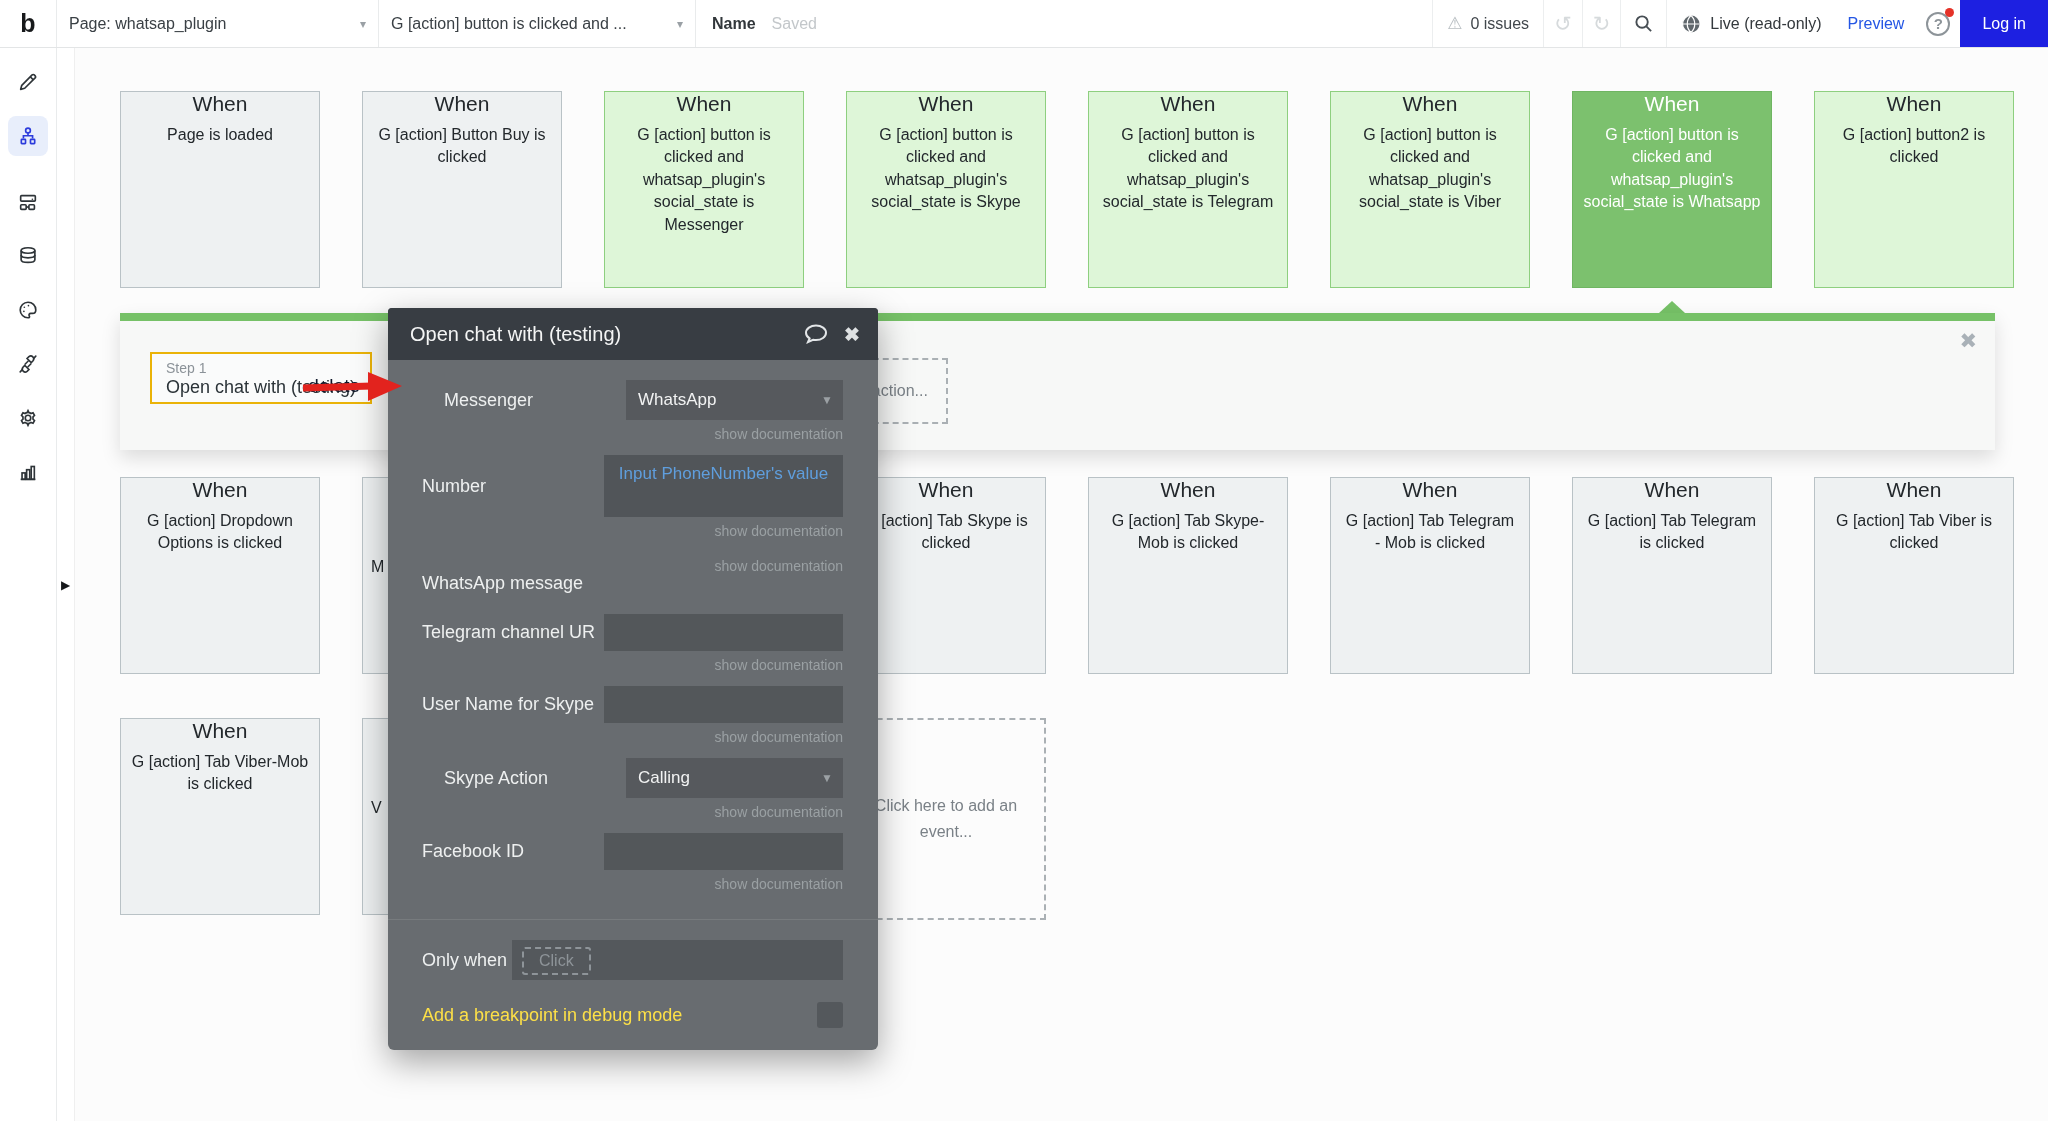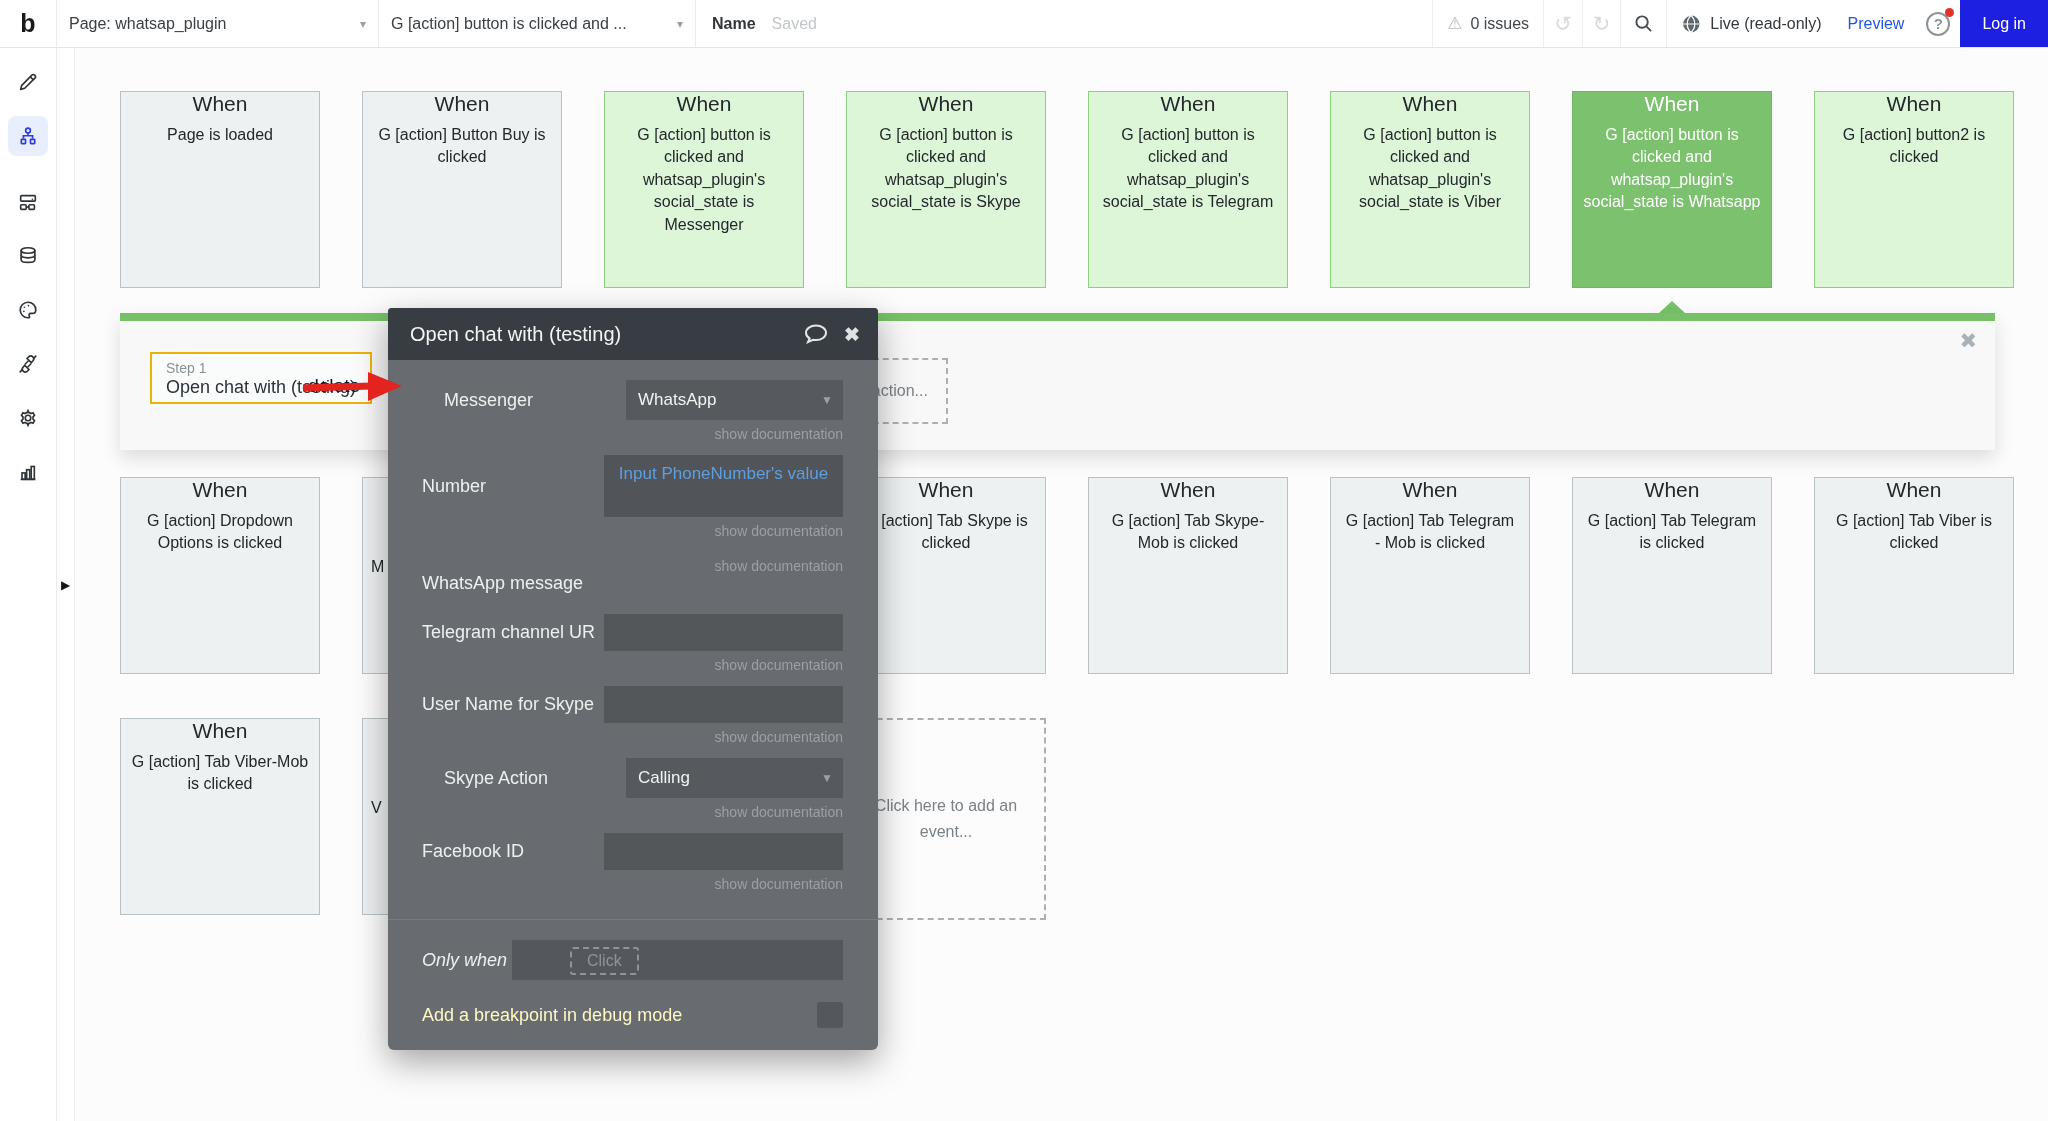--- a/index.html
+++ b/index.html
@@ -97,26 +97,26 @@
   .ctrl-col { width:239px; }
   .pp-dropdown { position:relative; height:40px; background:#56595d; padding:0 26px 0 12px; font-size:17px;
                  color:#f2f3f3; line-height:40px; cursor:pointer; }
   .pp-dropdown .dd-caret { position:absolute; right:10px; top:0; color:#9ba0a4; font-size:12px; }
   .pp-exp { min-height:62px; background:#515559; padding:7px 10px; font-size:17px; color:#5f9edd;
             line-height:1.45; text-align:center; cursor:pointer; }
   .pp-input { height:37px; background:#53575a; cursor:text; }
   .pp-doc { display:block; text-align:right; font-size:14px; color:#9aa0a3; margin:6px 0 13px; cursor:pointer; }
   .pp-footer { border-top:1px solid #777b7e; margin-top:10px; padding:20px 35px 22px 34px; }
   .ow-row { display:flex; }
-  .ow-lbl { flex:0 0 90px; font-size:18px; color:#eef0f0; line-height:40px;font-style:italic; }
-  .ow-input { flex:1; height:40px; background:#54585c; cursor:text;padding-left:48px; }
+  .ow-lbl { flex:0 0 90px; font-size:18px; color:#eef0f0; line-height:40px; }
+  .ow-input { flex:1; height:40px; background:#54585c; cursor:text; }
   .ow-chip { display:inline-block; margin:7px 0 0 10px; padding:3px 15px; border:2px dashed #8e9499;
              border-radius:3px; color:#8e9499; font-size:16px; }
   .bp-row { display:flex; align-items:center; margin-top:22px; }
-  .bp-lbl { font-size:18px; color:#fef9c3; flex:1; }
+  .bp-lbl { font-size:18px; color:#fde047; flex:1; }
   .bp-check { width:26px; height:26px; background:#54585c; border-radius:3px; cursor:pointer; }
 </style>
 </head>
 <body>
 
 <div class="topbar">
   <div class="tb-logo">b</div>
   <div class="tb-sel tb-page">
     <span>Page: whatsap_plugin</span>
     <span class="caret">▾</span>

